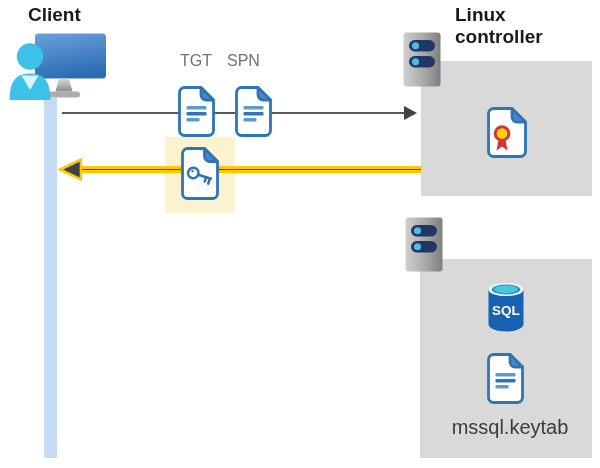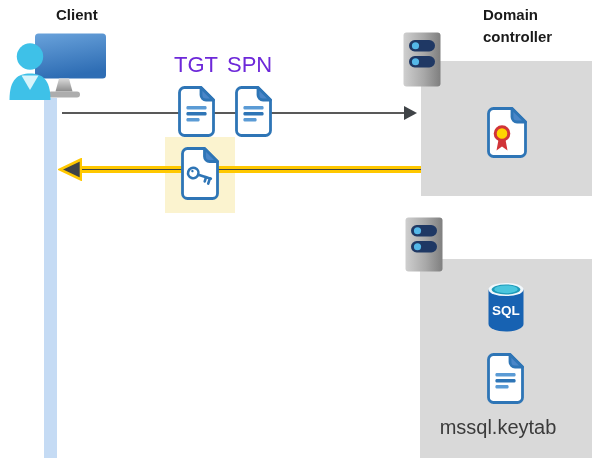--- a/index.html
+++ b/index.html
@@ -1,20 +1,20 @@
 <!DOCTYPE html>
 <html><head>
 <meta charset="utf-8">
 <style>
   html,body{margin:0;padding:0;background:#fff;}
   .canvas{position:relative;width:600px;height:468px;background:#ffffff;
           font-family:"Liberation Sans",sans-serif;overflow:hidden;}
   .abs{position:absolute;}
-  .title{font-weight:bold;font-size:15px;line-height:22px;color:#1a1a1a;margin-left:28px;}
-  .small-label{font-size:22px;color:#6d28d9;}
+  .title{font-weight:bold;font-size:19px;line-height:22px;color:#1a1a1a;}
+  .small-label{font-size:16px;color:#737373;}
   .gray-box{background:#D9D9D9;}
   .lifeline{background:#C5DBF4;}
   .gray-line{background:#595959;}
   .yellow-line{background:linear-gradient(180deg,
       #FFC800 0px,#FFC800 2.5px,#3F4347 2.5px,#3F4347 4.5px,#FFC800 4.5px,#FFC800 7px);}
   .highlight{background:#FBF3CF;}
   .keytab-name{font-size:20px;color:#3b3b3b;text-align:center;}
   svg{display:block;}
 </style>
 </head>
@@ -132,16 +132,16 @@
     <path d="M23,1.5 H6.5 A5,5 0 0 0 1.5,6.5 V44.5 A5,5 0 0 0 6.5,49.5 H30.5 A5,5 0 0 0 35.5,44.5 V14 Z" fill="#ffffff" stroke="#2E75B6" stroke-width="2.8" stroke-linejoin="round"></path>
     <path d="M23,1.5 V9 A5,5 0 0 0 28,14 H35.5 Z" fill="#4A86C8" stroke="#2E75B6" stroke-width="2.8" stroke-linejoin="round"></path>
     <rect x="8.5" y="20" width="20" height="3.4" rx="1.2" fill="#5B9BD5"></rect>
     <rect x="8.5" y="26" width="20" height="3.4" rx="1.2" fill="#2E75B6"></rect>
     <rect x="8.5" y="32" width="13" height="3.4" rx="1.2" fill="#5B9BD5"></rect>
   </svg>
 
   <div class="abs title" style="left:28px;top:4px;">Client</div>
   <div class="abs small-label" style="left:170px;top:52px;width:52px;text-align:center;">TGT</div>
   <div class="abs small-label" style="left:227px;top:52px;width:52px;text-align:left;">SPN</div>
-  <div class="abs title" style="left:455px;top:4px;width:125px;">Domain controller</div>
-  <div class="abs keytab-name" style="left:412px;top:416px;width:172px;text-align:center;">mssql.keytab</div>
+  <div class="abs title" style="left:455px;top:4px;width:125px;">Linux controller</div>
+  <div class="abs keytab-name" style="left:424px;top:416px;width:172px;text-align:center;">mssql.keytab</div>
 
 </div>
 
 </body></html>

